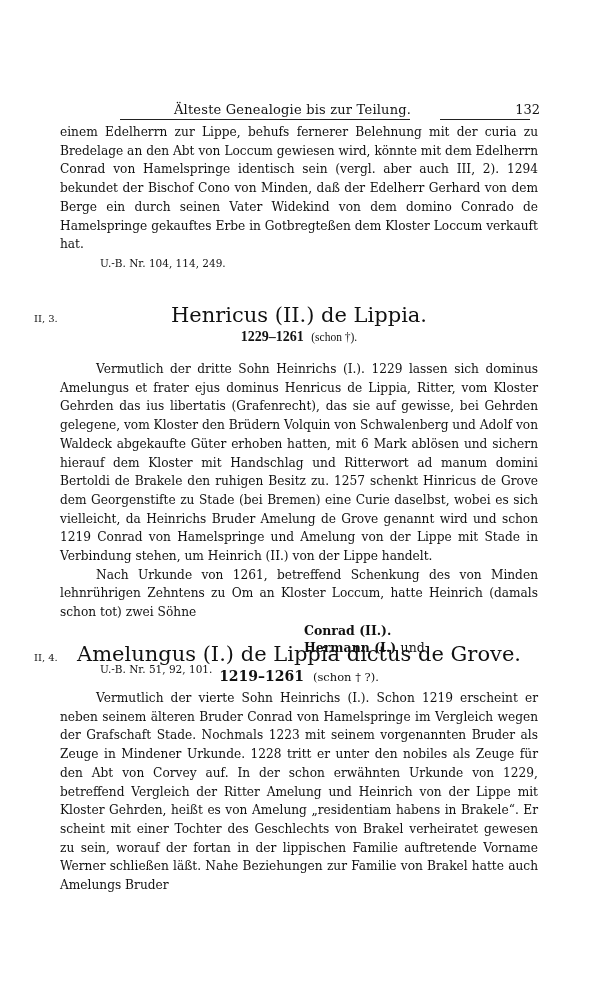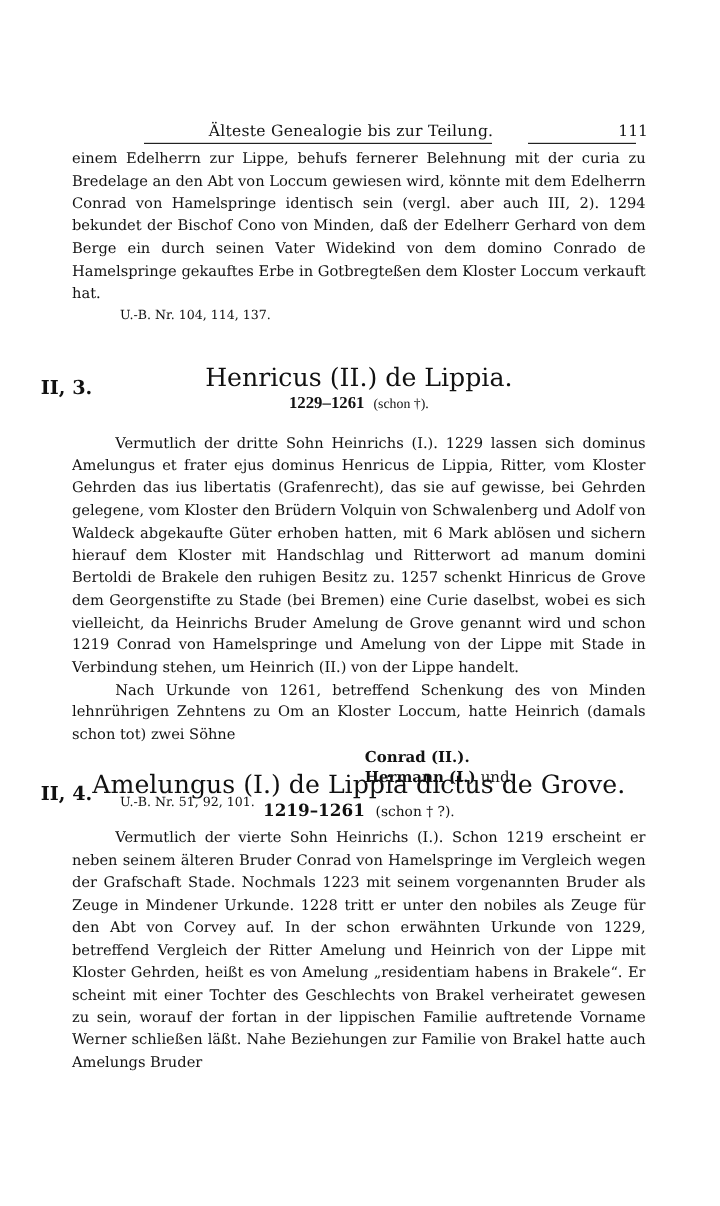--- a/index.html
+++ b/index.html
@@ -9,42 +9,42 @@
   .running-head { position: absolute; left: 120px; top: 102px; width: 420px; height: 20px; }
   .running-head .rule { position: absolute; bottom: 2px; height: 1px; background: #222; }
   .running-head .rule.l { left: 0; width: 290px; }
   .running-head .rule.r { left: 320px; width: 90px; }
   .running-title { position: absolute; left: 54px; top: 0; font-size: 13px; letter-spacing: 0.2px; }
   .page-num { position: absolute; right: 0; top: 0; font-size: 13px; }
   .body { position: absolute; left: 60px; width: 478px; font-size: 12.2px; line-height: 18.7px; text-align: justify; }
   .body p { margin: 0; }
   .indent { text-indent: 36px; }
   .ref { font-size: 10.5px; padding-left: 40px; margin-top: 2px; }
-  .sec-num { position: absolute; left: 34px; font-weight: bold; font-size: 16px; }
+  .sec-num { position: absolute; left: 34px; font-weight: normal; font-size: 10px; }
   .sec-title { position: absolute; left: 60px; width: 478px; text-align: center; font-size: 21px; }
   .sec-dates { position: absolute; left: 60px; width: 478px; text-align: center; font-size: 14px; font-weight: bold; }
   .sec-dates .note { font-weight: normal; font-size: 11.5px; margin-left: 4px; }
   .sons { text-align: left; padding-left: 244px; font-weight: bold; font-size: 12.5px; line-height: 17px; }
   .sons .und { font-weight: normal; }
 </style>
 </head>
 <body>
 
 <div class="page">
 
   <div class="running-head">
     <div class="rule l"></div>
     <div class="rule r"></div>
     <span class="running-title">Älteste Genealogie bis zur Teilung.</span>
-    <span class="page-num">111</span>
+    <span class="page-num">132</span>
   </div>
 
   <div class="body" style="top:123px;">
     <p>einem Edelherrn zur Lippe, behufs fernerer Belehnung mit der curia zu Bredelage an den Abt von Loccum gewiesen wird, könnte mit dem Edelherrn Conrad von Hamelspringe identisch sein (vergl. aber auch III, 2). 1294 bekundet der Bischof Cono von Minden, daß der Edelherr Gerhard von dem Berge ein durch seinen Vater Widekind von dem domino Conrado de Hamelspringe gekauftes Erbe in Gotbregteßen dem Kloster Loccum verkauft hat.</p>
-    <p class="ref">U.-B. Nr. 104, 114, 137.</p>
+    <p class="ref">U.-B. Nr. 104, 114, 249.</p>
   </div>
 
   <div class="sec-num" style="top:313px;">II, 3.</div>
   <div class="sec-title" style="top:303px;">Henricus (II.) de Lippia.</div>
   <div class="sec-dates" style="top:329px;font-family:Liberation Serif, serif;">
     <span>1229–1261</span>
     <span class="note">(schon †).</span>
   </div>
   <div class="body" style="top:350px;margin-top:10px;">
     <p class="indent">Vermutlich der dritte Sohn Heinrichs (I.). 1229 lassen sich dominus Amelungus et frater ejus dominus Henricus de Lippia, Ritter, vom Kloster Gehrden das ius libertatis (Grafenrecht), das sie auf gewisse, bei Gehrden gelegene, vom Kloster den Brüdern Volquin von Schwalenberg und Adolf von Waldeck abgekaufte Güter erhoben hatten, mit 6 Mark ablösen und sichern hierauf dem Kloster mit Handschlag und Ritterwort ad manum domini Bertoldi de Brakele den ruhigen Besitz zu. 1257 schenkt Hinricus de Grove dem Georgenstifte zu Stade (bei Bremen) eine Curie daselbst, wobei es sich vielleicht, da Heinrichs Bruder Amelung de Grove genannt wird und schon 1219 Conrad von Hamelspringe und Amelung von der Lippe mit Stade in Verbindung stehen, um Heinrich (II.) von der Lippe handelt.</p>

